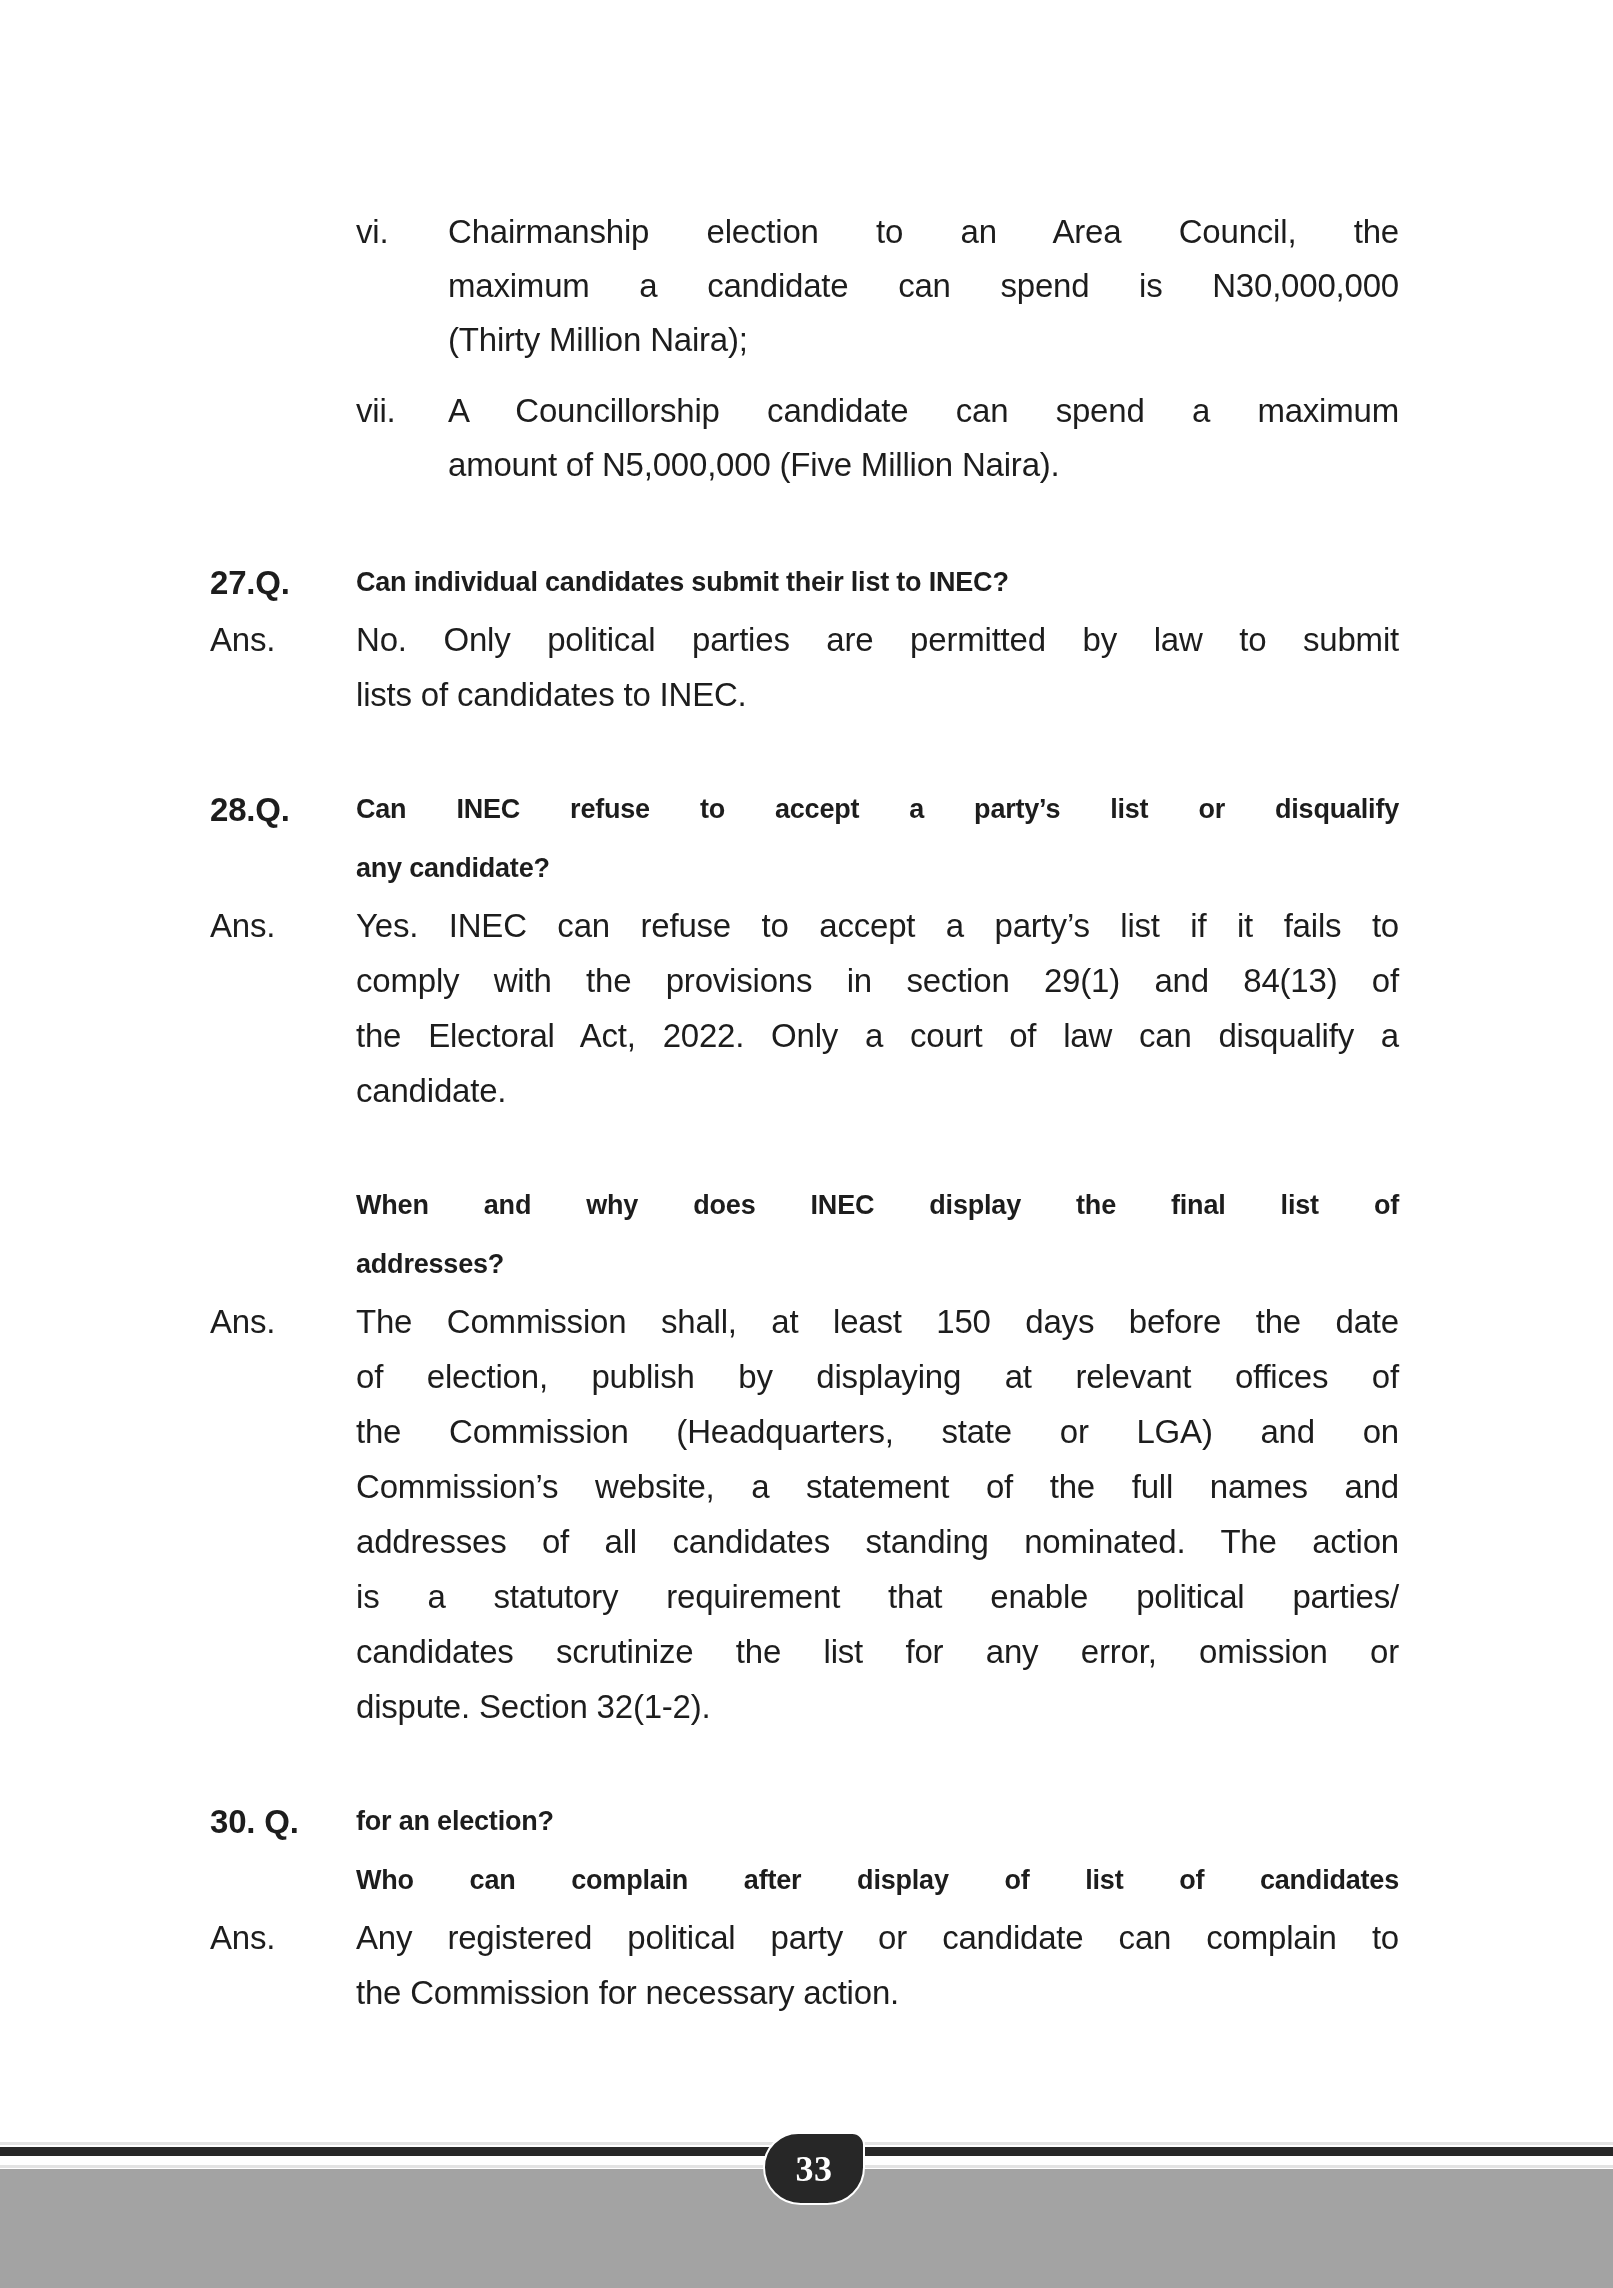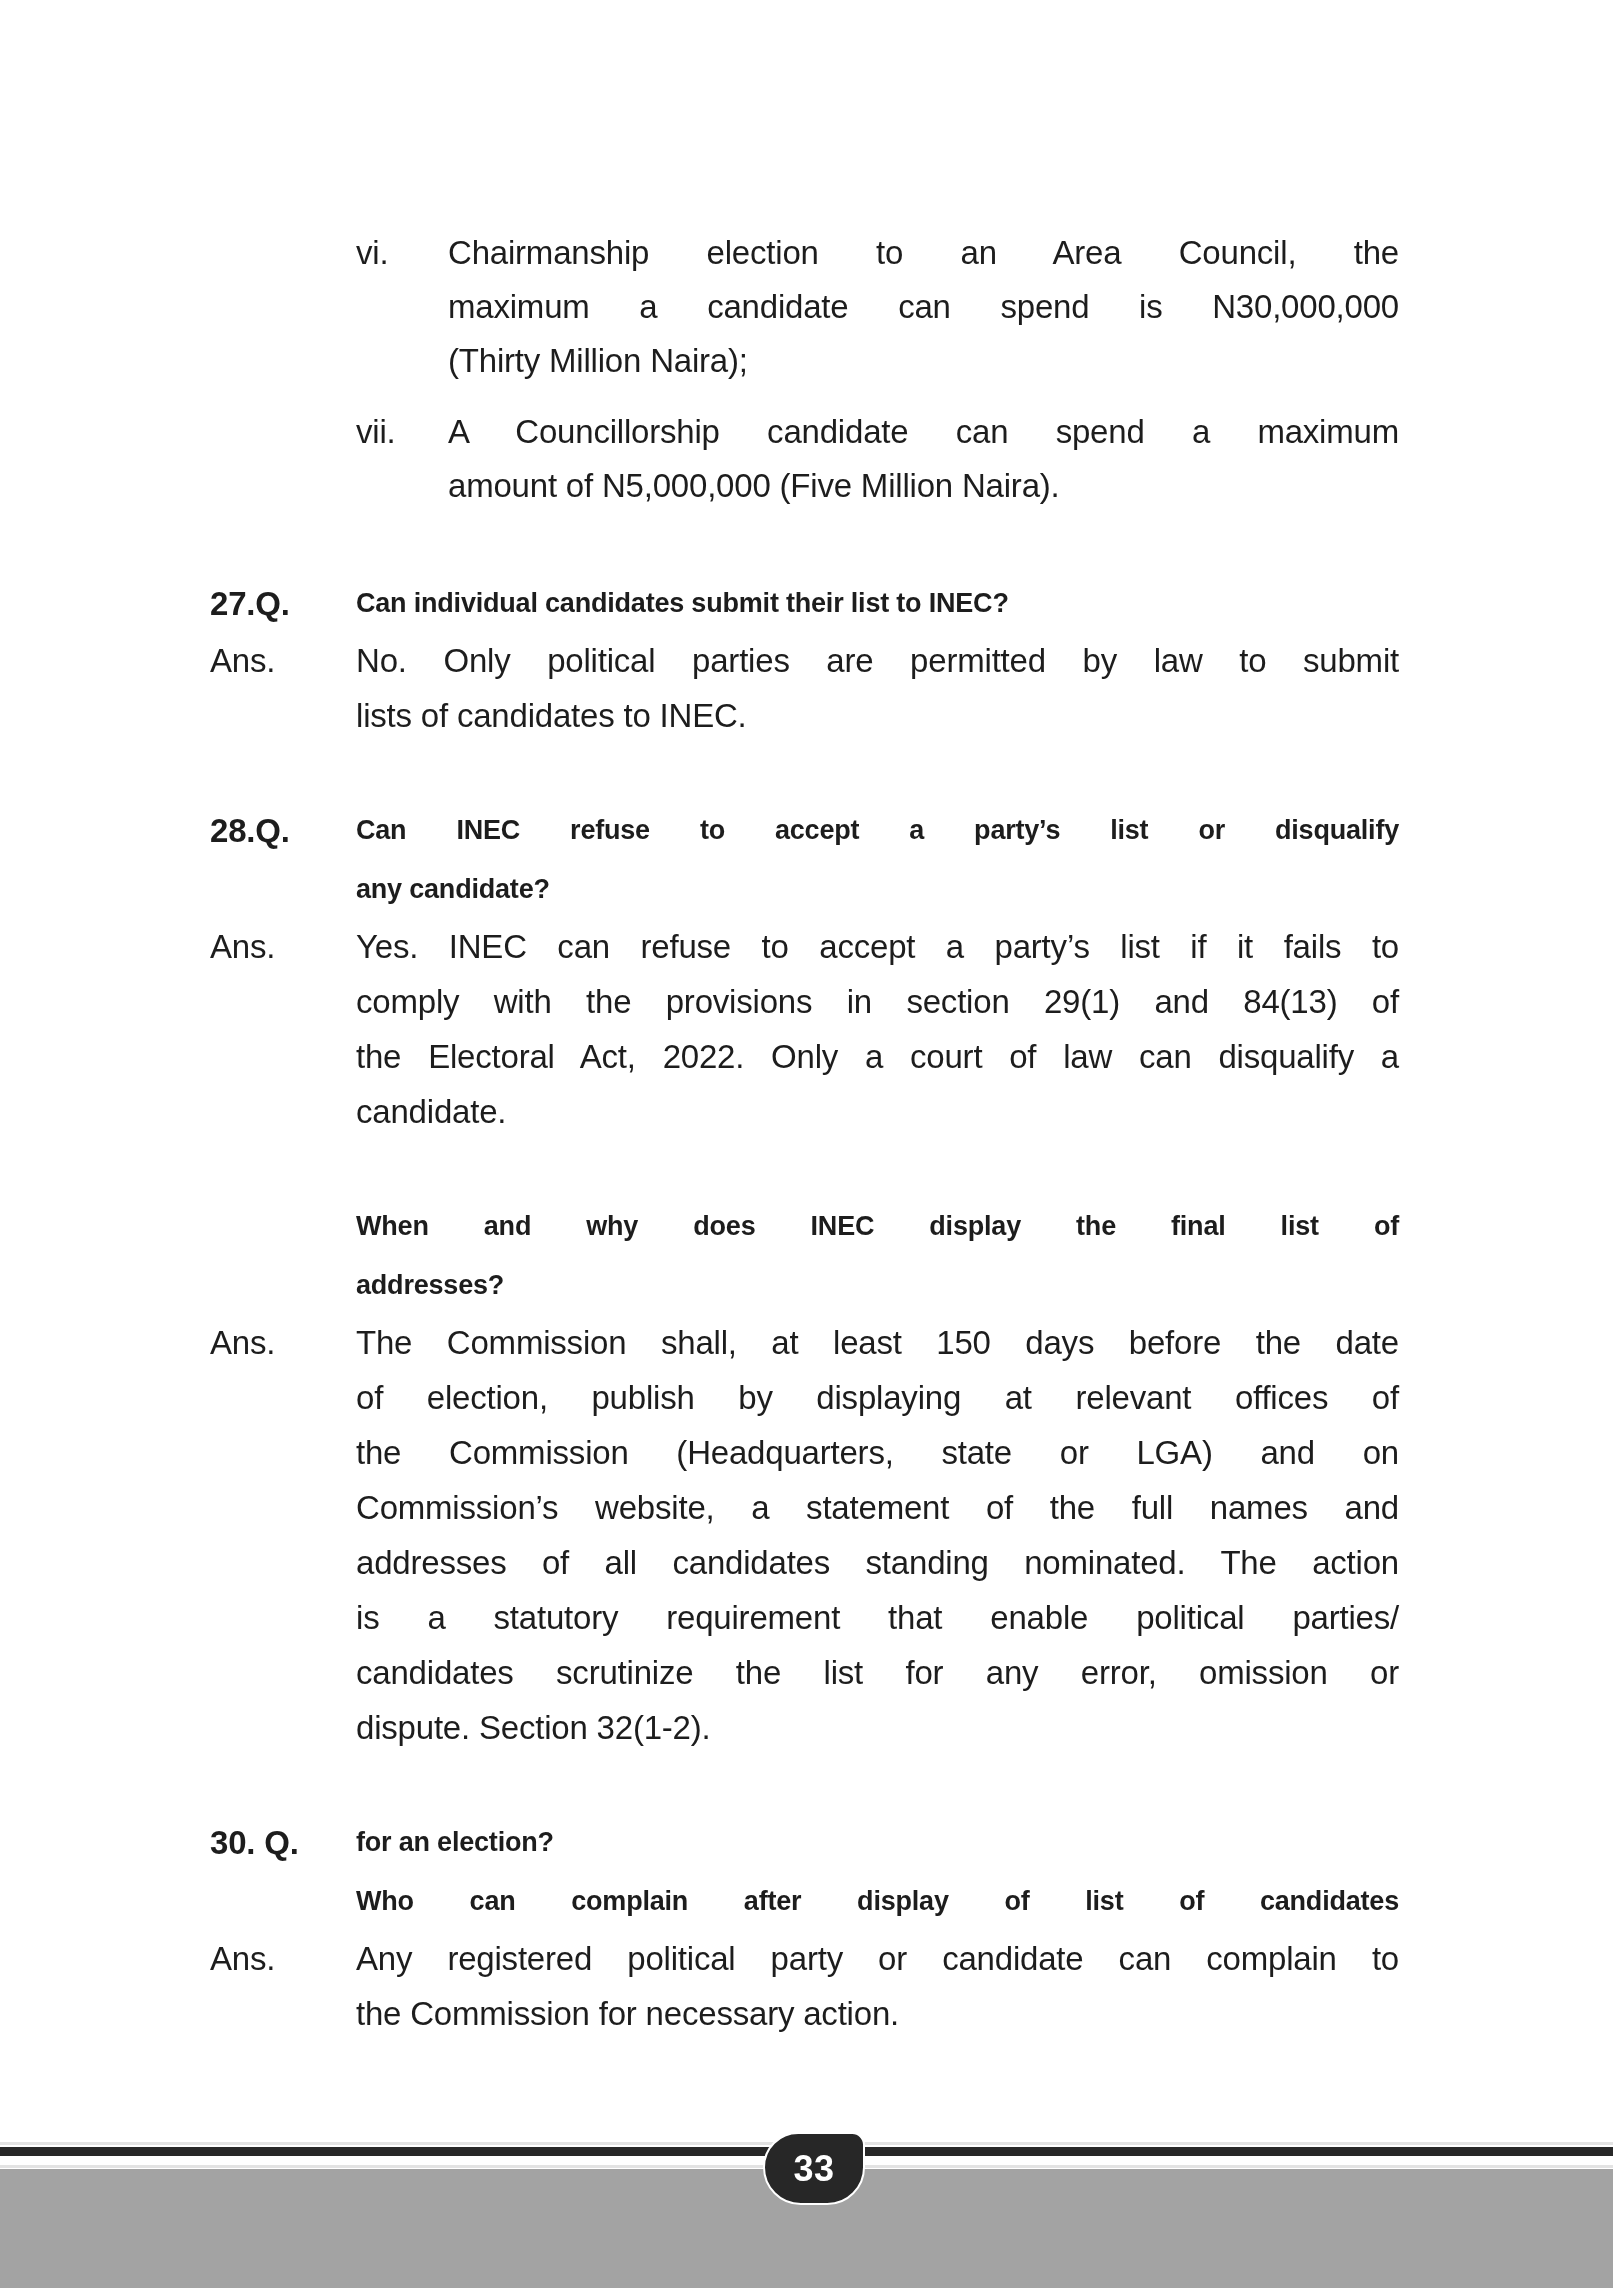--- a/index.html
+++ b/index.html
@@ -18,21 +18,21 @@
     width: 1613px;
     height: 2289px;
     background: var(--page-bg);
     font-family: "Liberation Sans", "DejaVu Sans", sans-serif;
     color: var(--ink);
     overflow: hidden;
   }
   .content {
     position: absolute;
     left: 210px;
-    top: 226px;
+    top: 205px;
     width: 1189px;
   }
   
   .rlist { margin-left: 146px; }
   .rlist-item { display: flex; }
   .rlist-item + .rlist-item { margin-top: 16.6px; }
   .rlist-marker {
     flex: none;
     width: 92px;
     font-size: 33px;
@@ -107,20 +107,21 @@
   }
   .page-badge {
     position: absolute;
     left: 763px; top: 2132px;
     width: 102px; height: 73px;
     background: var(--badge-bg);
     border: 2.8px solid #ffffff;
     border-radius: 41px 14.8px 44px 44px;
     display: flex; align-items: center; justify-content: center;
     z-index: 2;
+    font-family: Liberation Serif, serif;
   }
   .page-badge .num {
     color: var(--badge-text);
     font-weight: 700;
     font-size: 36px;
     letter-spacing: 0.5px;
   }
 </style>
 </head>
 <body>

